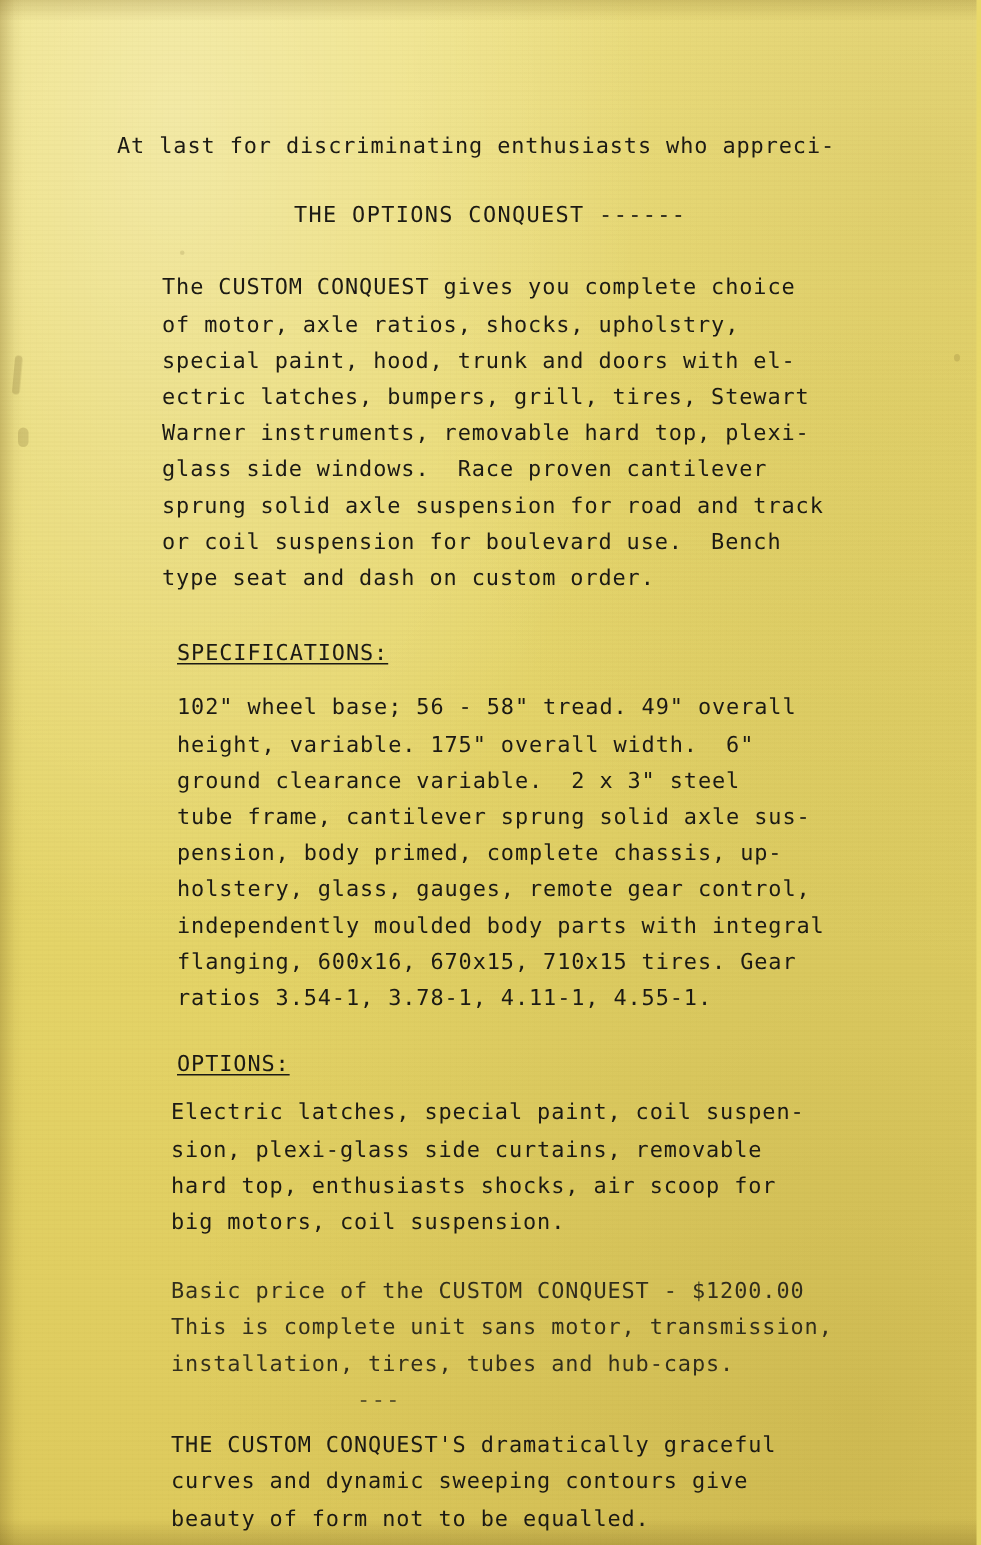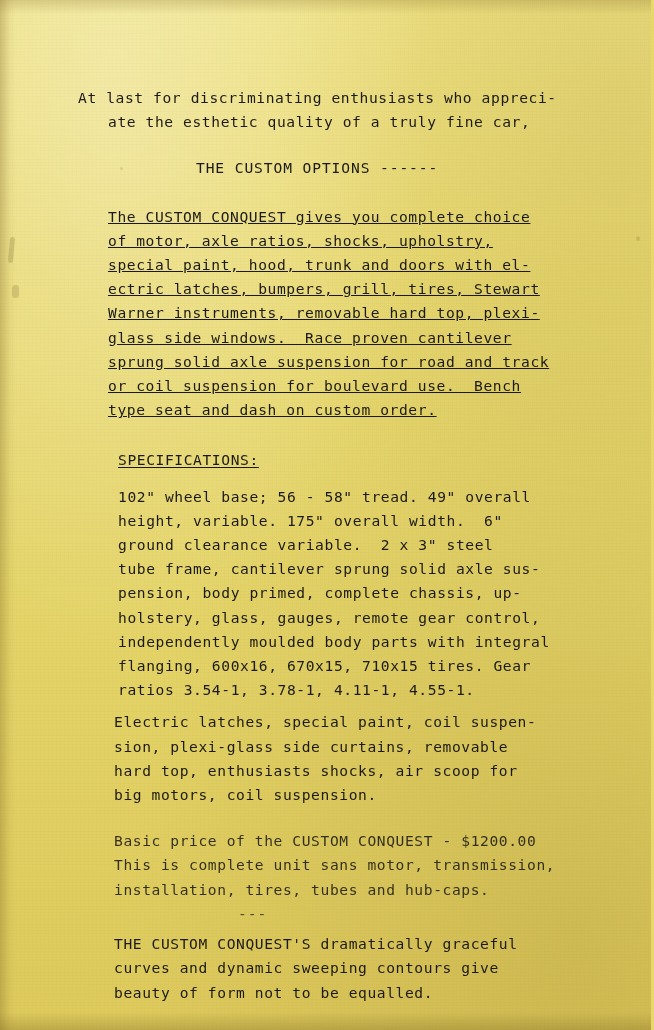--- a/index.html
+++ b/index.html
@@ -76,21 +76,20 @@
   .intro { margin-left: 0; }
   .title-line {
     margin: 22px 0 0 0;
     text-align: left;
     padding-left: 118px;
     letter-spacing: 0.9px;
   }
   .body-block {
     margin: 24px 0 0 0;
     padding-left: 30px;
-    text-decoration: underline;
   }
   .section-head {
     margin: 26px 0 0 0;
     padding-left: 40px;
   }
   .section-head span {
     text-decoration: underline;
     text-underline-offset: 2px;
     text-align: center;
   }
@@ -127,23 +126,22 @@
   <div class="edge-left"></div>
   <div class="edge-bottom"></div>
   <div class="blemish b1"></div>
   <div class="blemish b2"></div>
   <div class="blemish b3"></div>
   <div class="blemish b4"></div>
 
   <div class="content">
 
     <p class="block intro">At last for discriminating enthusiasts who appreci-</p>
-    <p class="block intro" style="padding-left:30px;">ate the esthetic quality of a truly fine car,</p>
 
-    <p class="block title-line">THE CUSTOM OPTIONS ------</p>
+    <p class="block title-line">THE OPTIONS CONQUEST ------</p>
 
     <p class="block body-block">The CUSTOM CONQUEST gives you complete choice
 of motor, axle ratios, shocks, upholstry,
 special paint, hood, trunk and doors with el-
 ectric latches, bumpers, grill, tires, Stewart
 Warner instruments, removable hard top, plexi-
 glass side windows.  Race proven cantilever
 sprung solid axle suspension for road and track
 or coil suspension for boulevard use.  Bench
 type seat and dash on custom order.</p>
@@ -152,20 +150,21 @@
     <p class="block spec-block">102" wheel base; 56 - 58" tread. 49" overall
 height, variable. 175" overall width.  6"
 ground clearance variable.  2 x 3" steel
 tube frame, cantilever sprung solid axle sus-
 pension, body primed, complete chassis, up-
 holstery, glass, gauges, remote gear control,
 independently moulded body parts with integral
 flanging, 600x16, 670x15, 710x15 tires. Gear
 ratios 3.54-1, 3.78-1, 4.11-1, 4.55-1.</p>
 
+    <p class="block section-head" style="margin-top:20px;"><span>OPTIONS:</span></p>
     <p class="block options-block">Electric latches, special paint, coil suspen-
 sion, plexi-glass side curtains, removable
 hard top, enthusiasts shocks, air scoop for
 big motors, coil suspension.</p>
 
     <p class="block price-block faded">Basic price of the CUSTOM CONQUEST - $1200.00
 This is complete unit sans motor, transmission,
 installation, tires, tubes and hub-caps.</p>
     <p class="block dashes faint">---</p>
 

